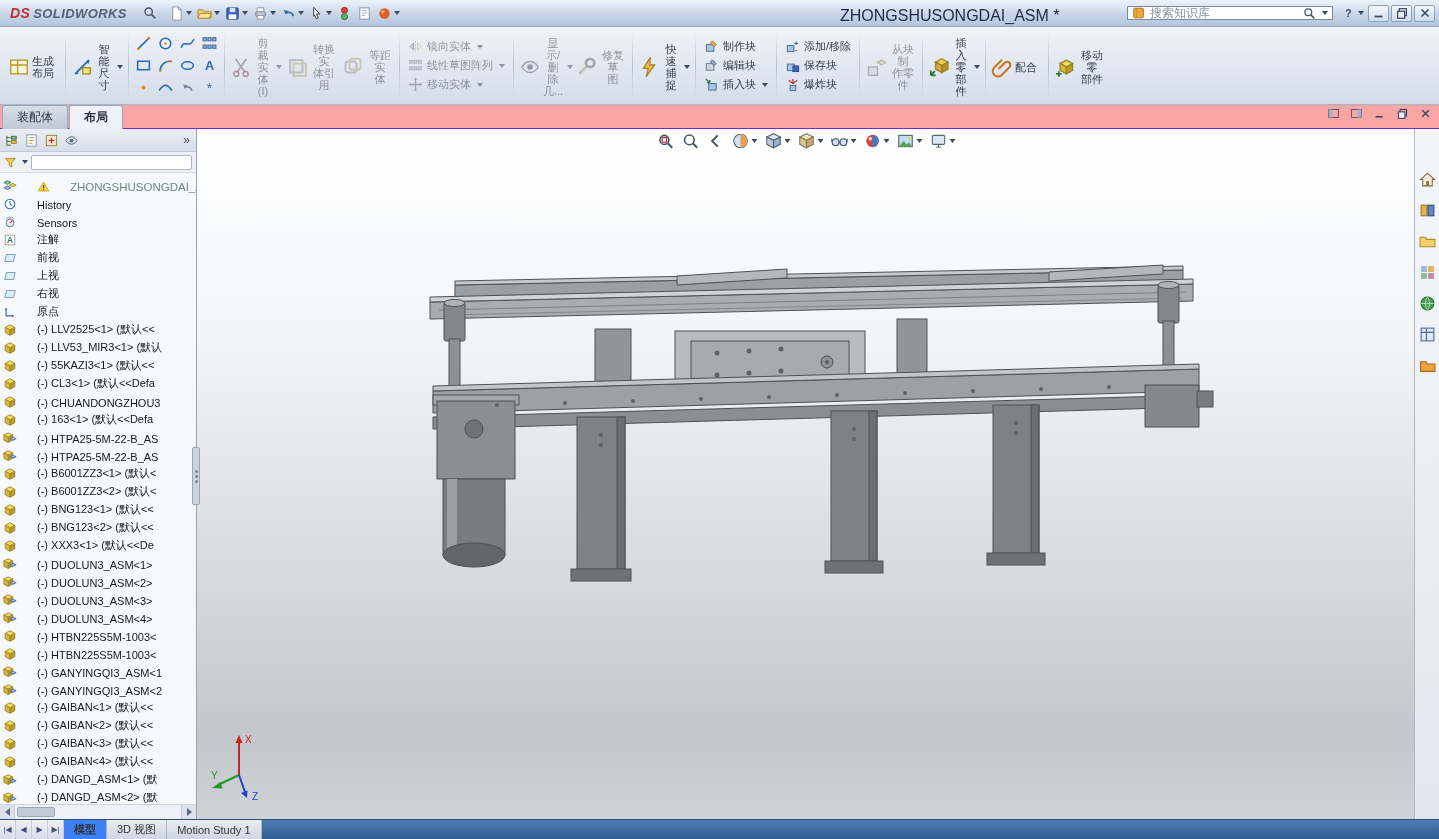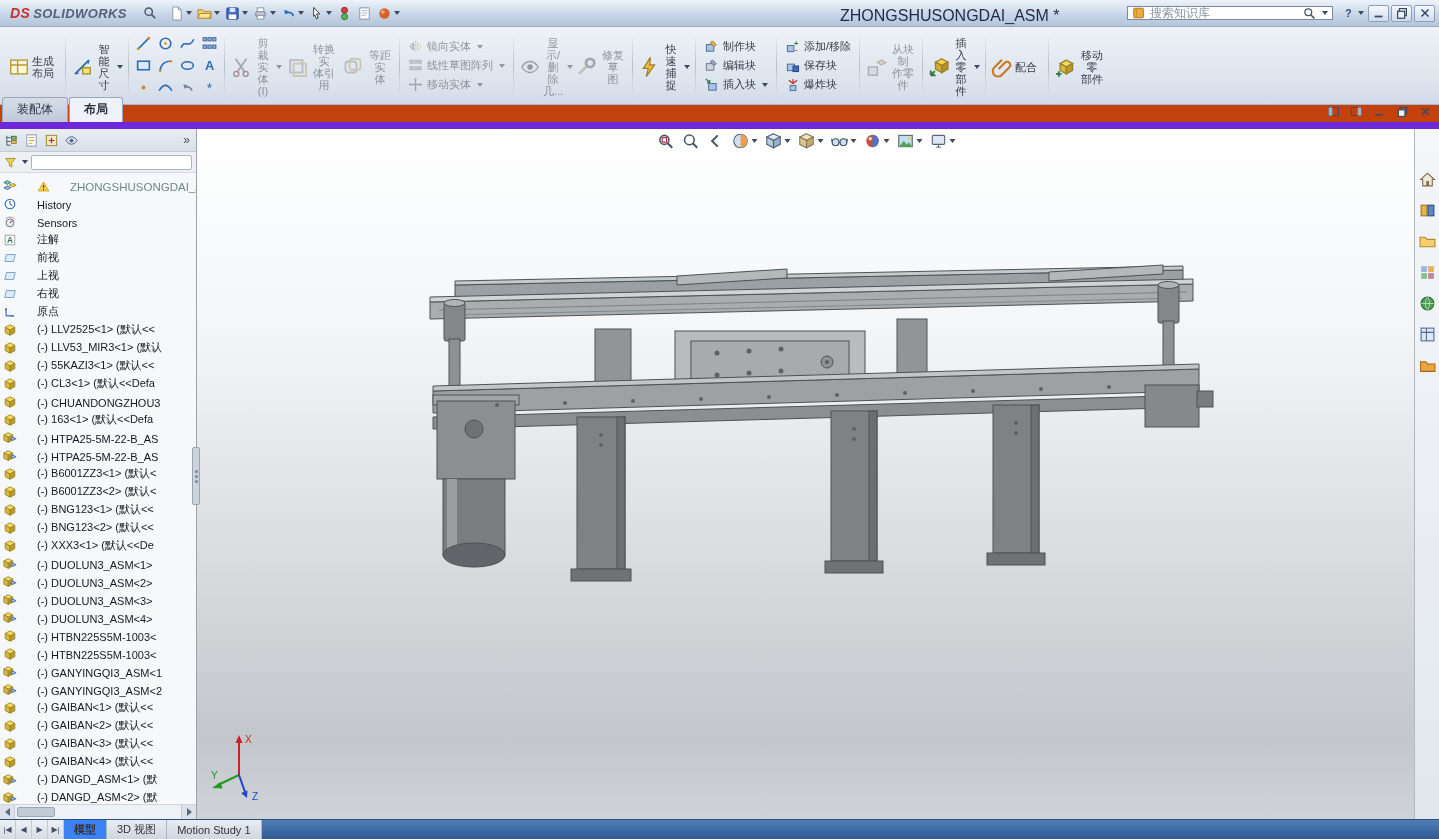--- a/index.html
+++ b/index.html
@@ -38,22 +38,22 @@
   .rbtn-large .lbl{font-size:11px;line-height:12px;text-align:center;white-space:pre-line;color:#333c49}
   .rstack{display:flex;flex-direction:column;justify-content:center;gap:2px}
   .rbtn-small{display:flex;align-items:center;gap:4px;padding:1px 4px;font-size:11px;color:#333c49;border-radius:2px;white-space:nowrap}
   .sk-grid{display:grid;grid-template-columns:repeat(4,21px);grid-auto-rows:21px;gap:1px;align-self:center}
   .sk-cell{display:flex;align-items:center;justify-content:center;border-radius:2px}
   .disabled{opacity:.5;filter:grayscale(.55)}
   .ic{display:inline-flex;align-items:center;justify-content:center;flex:0 0 auto}
   .ic svg{display:block}
 
   
-  .tabstrip{height:24px;flex:0 0 24px;background:#c2410c;display:flex;align-items:flex-end;
-    padding:0 4px 0 2px;border-bottom:7px solid #6d28d9}
+  .tabstrip{height:24px;flex:0 0 24px;background:#fca5a5;display:flex;align-items:flex-start;
+    padding:0 4px 0 2px;border-bottom:1px solid #6d28d9}
   .cmtabs{display:flex;align-items:flex-end}
   .cmtab{padding:3px 14px 4px;font-size:12px;color:#2a3342;background:linear-gradient(#d6dde8,#bfc9d7);
     border:1px solid #9aa7b8;border-bottom:none;border-radius:3px 3px 0 0;margin-right:1px}
   .cmtab.active{background:#eef1f7;font-weight:bold}
   .docwin{display:flex;align-items:center;margin-left:auto;gap:3px;padding-bottom:3px}
   .docwin-btn{display:flex;align-items:center;justify-content:center;width:20px;height:16px;border-radius:2px}
 
   
   .main{flex:1;display:flex;min-height:0;position:relative}
   .fmpanel{width:197px;flex:0 0 197px;background:#f3f4f6;border-right:1px solid #98a2b0;display:flex;flex-direction:column;min-height:0}

